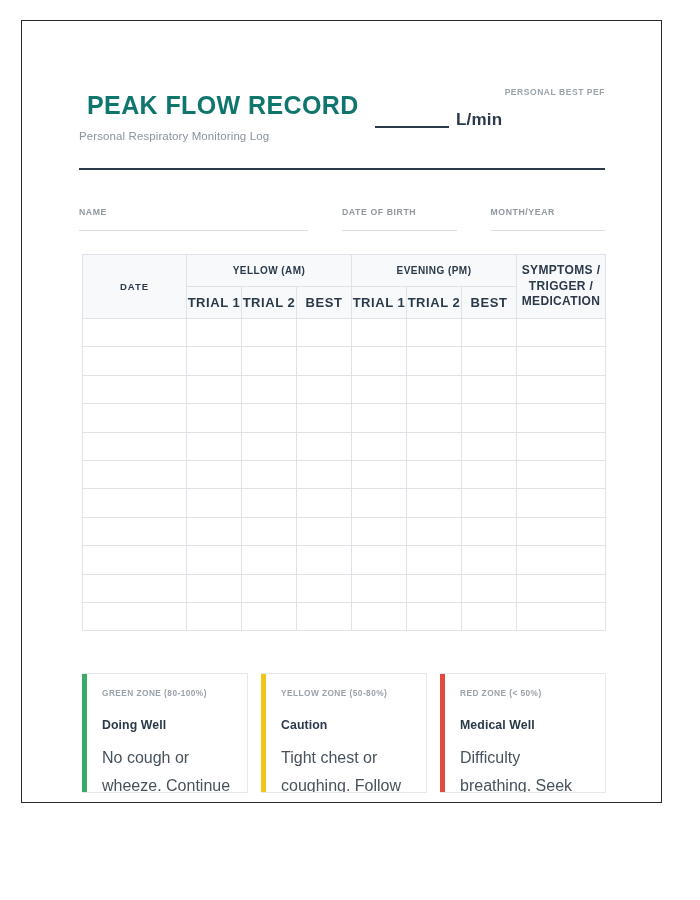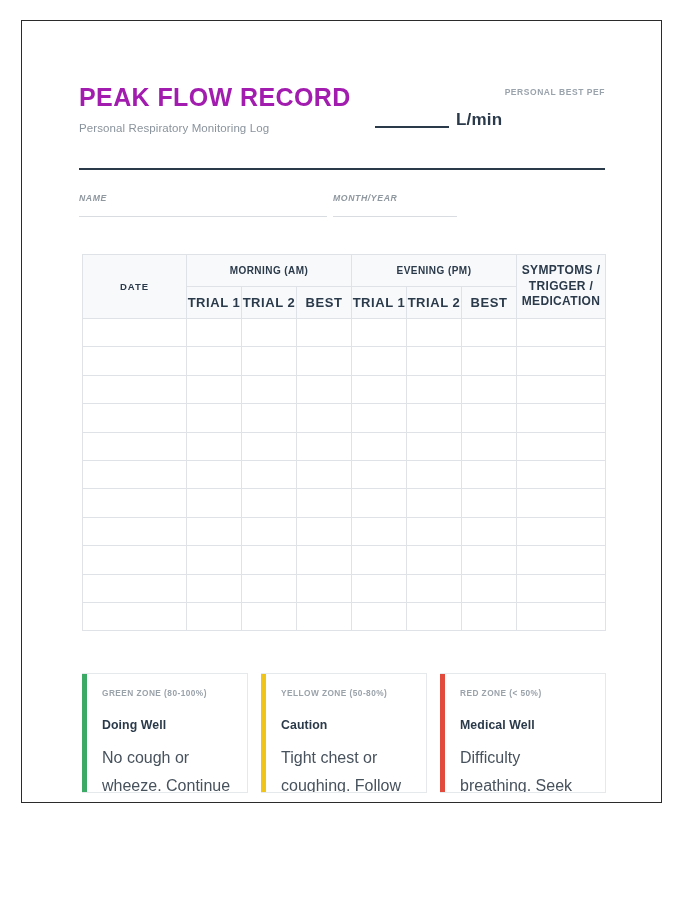--- a/index.html
+++ b/index.html
@@ -43,23 +43,23 @@
   }
   .title-block {
     position: absolute;
     left: 0;
     top: 0;
   }
   .doc-title {
     font-size: 25px;
     font-weight: bold;
     letter-spacing: 0.4px;
-    color: #a21caf;
+    color: #0f766e;
     line-height: 1;
-    margin: 0;
+    margin: 8px;
     white-space: nowrap;
   }
   .doc-subtitle {
     margin: 0;
     margin-top: 12px;
     font-size: 11.5px;
     color: #8a939c;
     font-weight: normal;
     letter-spacing: 0.1px;
     white-space: nowrap;
@@ -104,25 +104,24 @@
     top: 147px;
     width: 526px;
     height: 0;
     border-top: 2px solid #2b3a4a;
   }
 
   
   .fields-row {
     position: absolute;
     left: 0;
-    top: 172px;
+    top: 186px;
     width: 526px;
     display: flex;
-    gap: 6px;
-    font-style: italic;
+    gap: 34px;
   }
   .field {
     display: flex;
     flex-direction: column;
   }
   .field-name  { width: 248px; }
   .field-dob   { width: 124px; }
   .field-month { width: 124px; }
   .field-label {
     font-size: 8.7px;
@@ -252,31 +251,35 @@
         </div>
       </div>
     </div>
     <div class="header-rule"></div>
 
     <div class="fields-row">
       <div class="field field-name">
         <span class="field-label">NAME</span>
         <span class="field-line"></span>
       </div>
+      <div class="field field-dob">
+        <span class="field-label">DATE OF BIRTH</span>
+        <span class="field-line"></span>
+      </div>
       <div class="field field-month">
         <span class="field-label">MONTH/YEAR</span>
         <span class="field-line"></span>
       </div>
     </div>
 
     <table class="log-table">
       <thead>
         <tr>
           <th class="th-date" rowspan="2">DATE</th>
-          <th class="th-group" colspan="3">MORNING (AM)</th>
+          <th class="th-group" colspan="3">YELLOW (AM)</th>
           <th class="th-group" colspan="3">EVENING (PM)</th>
           <th class="th-sym" rowspan="2">SYMPTOMS / TRIGGER / MEDICATION</th>
         </tr>
         <tr>
           <th class="th-sub col-trial">TRIAL 1</th>
           <th class="th-sub col-trial">TRIAL 2</th>
           <th class="th-sub col-best">BEST</th>
           <th class="th-sub col-trial">TRIAL 1</th>
           <th class="th-sub col-trial">TRIAL 2</th>
           <th class="th-sub col-best">BEST</th>

